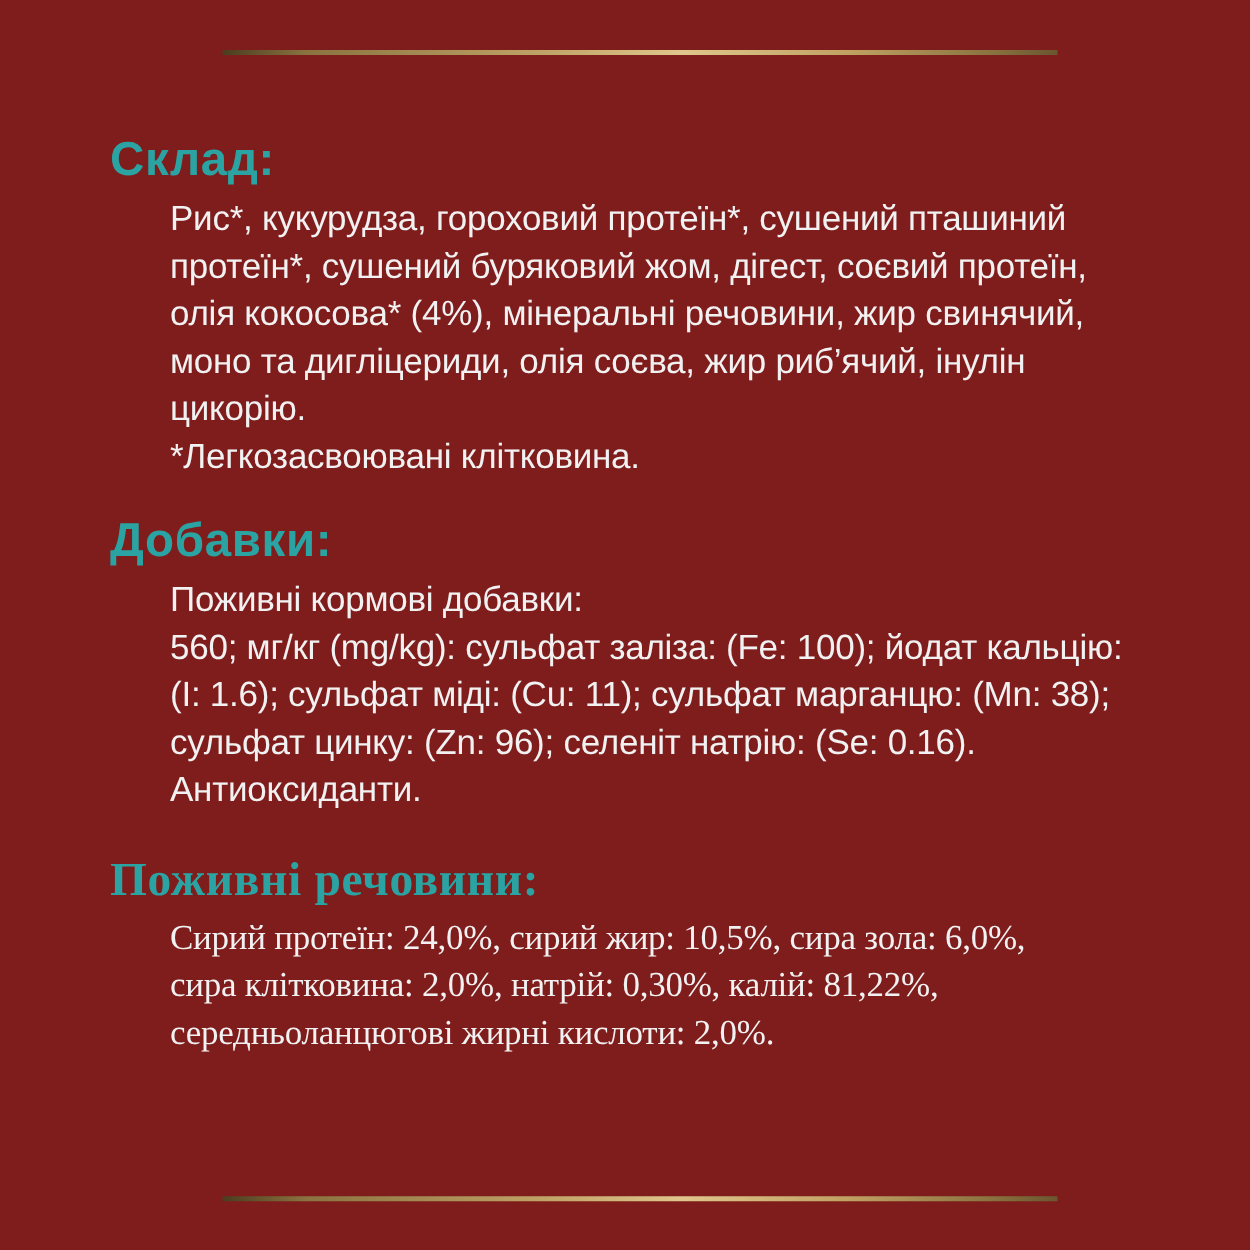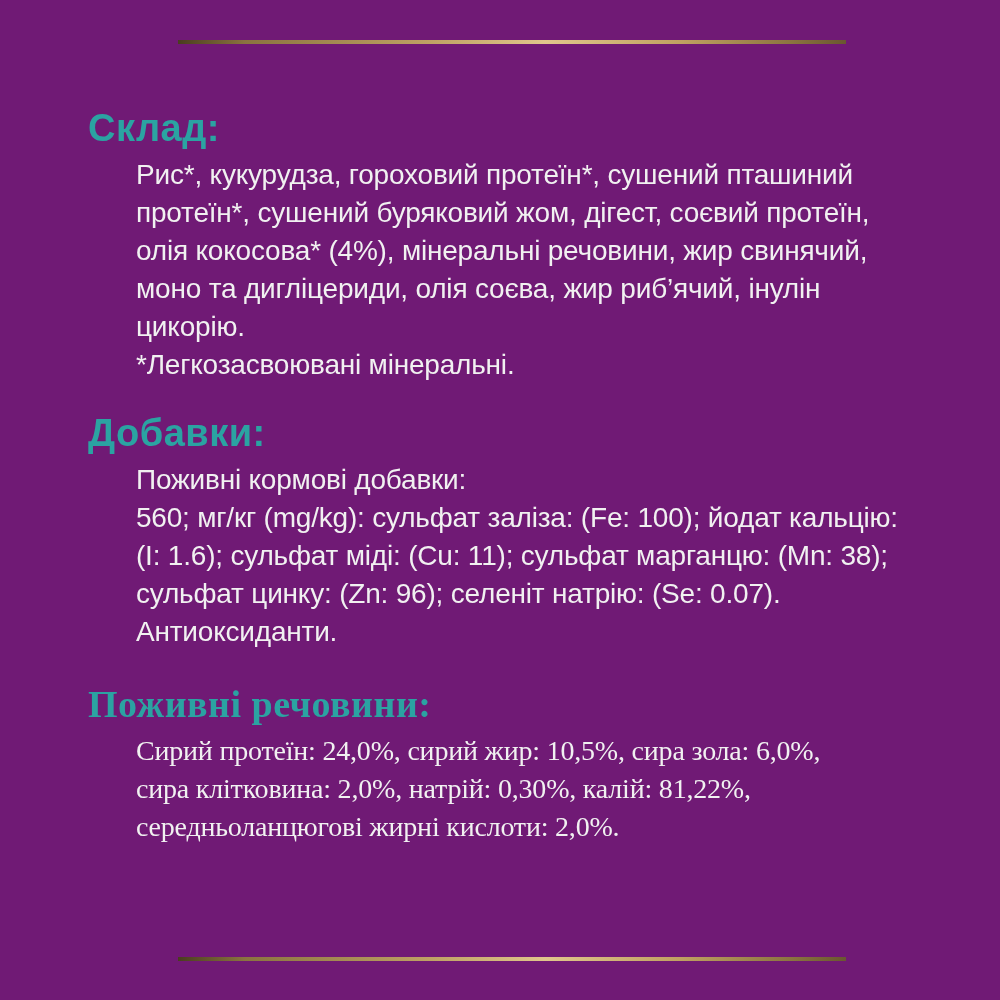--- a/index.html
+++ b/index.html
@@ -4,21 +4,21 @@
 <style>
   html, body {
     margin: 0;
     padding: 0;
     background: #000;
   }
   .canvas {
     position: relative;
     width: 1000px;
     height: 1000px;
-    background: #701a75;
+    background: #7f1d1d;
     overflow: hidden;
     font-family: "Liberation Sans", sans-serif;
   }
   .divider {
     position: absolute;
     left: 178px;
     width: 668px;
     height: 4px;
     background: linear-gradient(90deg,
       #4a3c1f 0%, #8a7340 10%, #bfa265 38%, #e0c68c 55%,
@@ -63,30 +63,30 @@
 
     <div class="section">
       <h2 class="section-heading">Склад:</h2>
       <div class="body-lines">
           <div class="line">Рис*, кукурудза, гороховий протеїн*, сушений пташиний</div>
           <div class="line">протеїн*, сушений буряковий жом, дігест, соєвий протеїн,</div>
           <div class="line">олія кокосова* (4%), мінеральні речовини, жир свинячий,</div>
           <div class="line">моно та дигліцериди, олія соєва, жир риб’ячий, інулін</div>
           <div class="line">цикорію.</div>
         </div>
-      <div class="line">*Легкозасвоювані мінеральні.</div>
+      <div class="line">*Легкозасвоювані клітковина.</div>
     </div>
 
     <div class="section section-additives">
       <h2 class="section-heading">Добавки:</h2>
       <div class="body-lines">
           <div class="line">Поживні кормові добавки:</div>
           <div class="line">560; мг/кг (mg/kg): сульфат заліза: (Fe: 100); йодат кальцію:</div>
           <div class="line">(I: 1.6); сульфат міді: (Cu: 11); сульфат марганцю: (Mn: 38);</div>
-          <div class="line">сульфат цинку: (Zn: 96); селеніт натрію: (Se: 0.07).</div>
+          <div class="line">сульфат цинку: (Zn: 96); селеніт натрію: (Se: 0.16).</div>
           <div class="line">Антиоксиданти.</div>
         </div>
     </div>
 
     <div class="section section-nutrients">
       <h2 class="section-heading">Поживні речовини:</h2>
       <div class="body-lines">
           <div class="line">Сирий протеїн: 24,0%, сирий жир: 10,5%, сира зола: 6,0%,</div>
           <div class="line">сира клітковина: 2,0%, натрій: 0,30%, калій: 81,22%,</div>
           <div class="line">середньоланцюгові жирні кислоти: 2,0%.</div>

